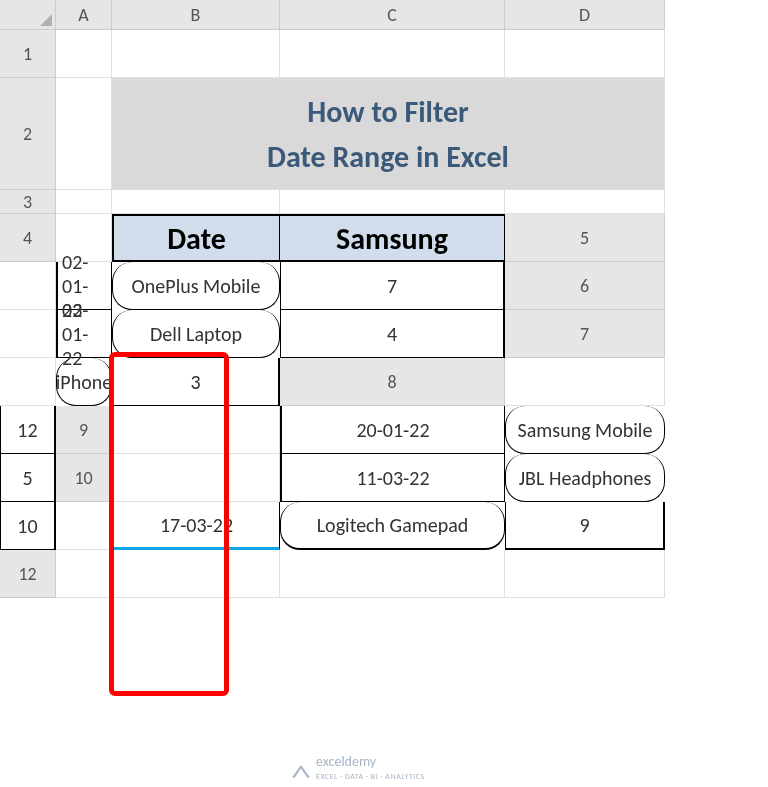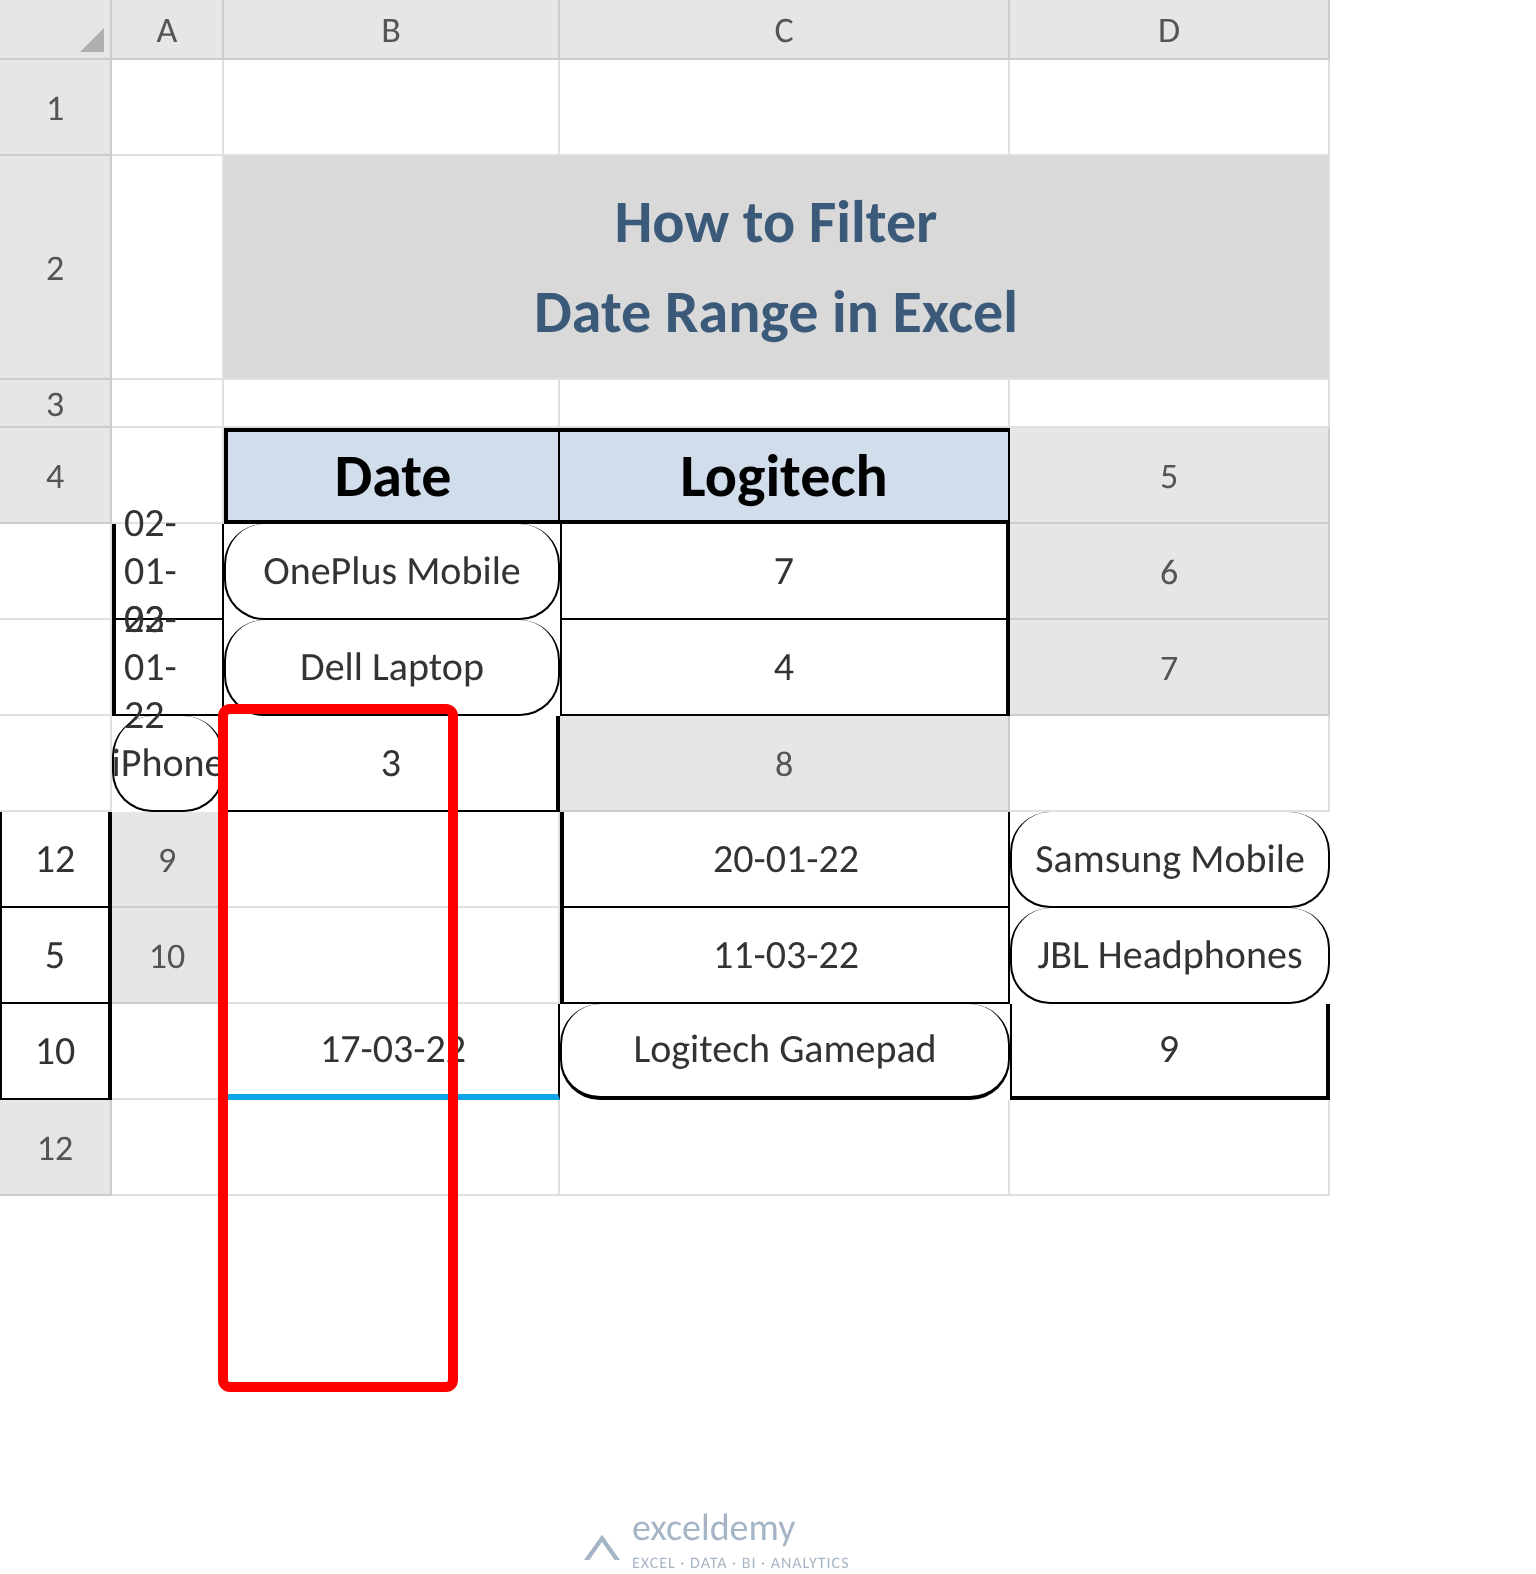--- a/index.html
+++ b/index.html
@@ -120,21 +120,21 @@
     gap: 6px;
     font-size: 11px;
     opacity: .85;
   }
   .watermark .wm-icon {
     width: 18px; height: 18px;
     background: #97a9bb;
     clip-path: polygon(0 100%, 50% 30%, 100% 100%, 85% 100%, 50% 50%, 15% 100%);
   }
   .watermark .wm-text b {
-    font-size: 19px;
+    font-size: 14px;
     display: block;
     line-height: 1;
     font-weight: 500;
   }
   .watermark .wm-text span {
     font-size: 8px;
     letter-spacing: .5px;
   }
 </style>
 </head>
@@ -163,21 +163,21 @@
 
   <div class="row-head">3</div>
   <div class="cell"></div>
   <div class="cell"></div>
   <div class="cell"></div>
   <div class="cell"></div>
 
   <div class="row-head">4</div>
   <div class="cell"></div>
   <div class="table-header th-left">Date</div>
-  <div class="table-header th-mid">Logitech</div>
+  <div class="table-header th-mid">Samsung</div>
 
   <div class="row-head">5</div>
   <div class="cell"></div>
   <div class="table-cell tc-left">02-01-22</div>
   <div class="table-cell tc-mid">OnePlus Mobile</div>
   <div class="table-cell tc-right">7</div>
 
   <div class="row-head">6</div>
   <div class="cell"></div>
   <div class="table-cell tc-left">03-01-22</div>

